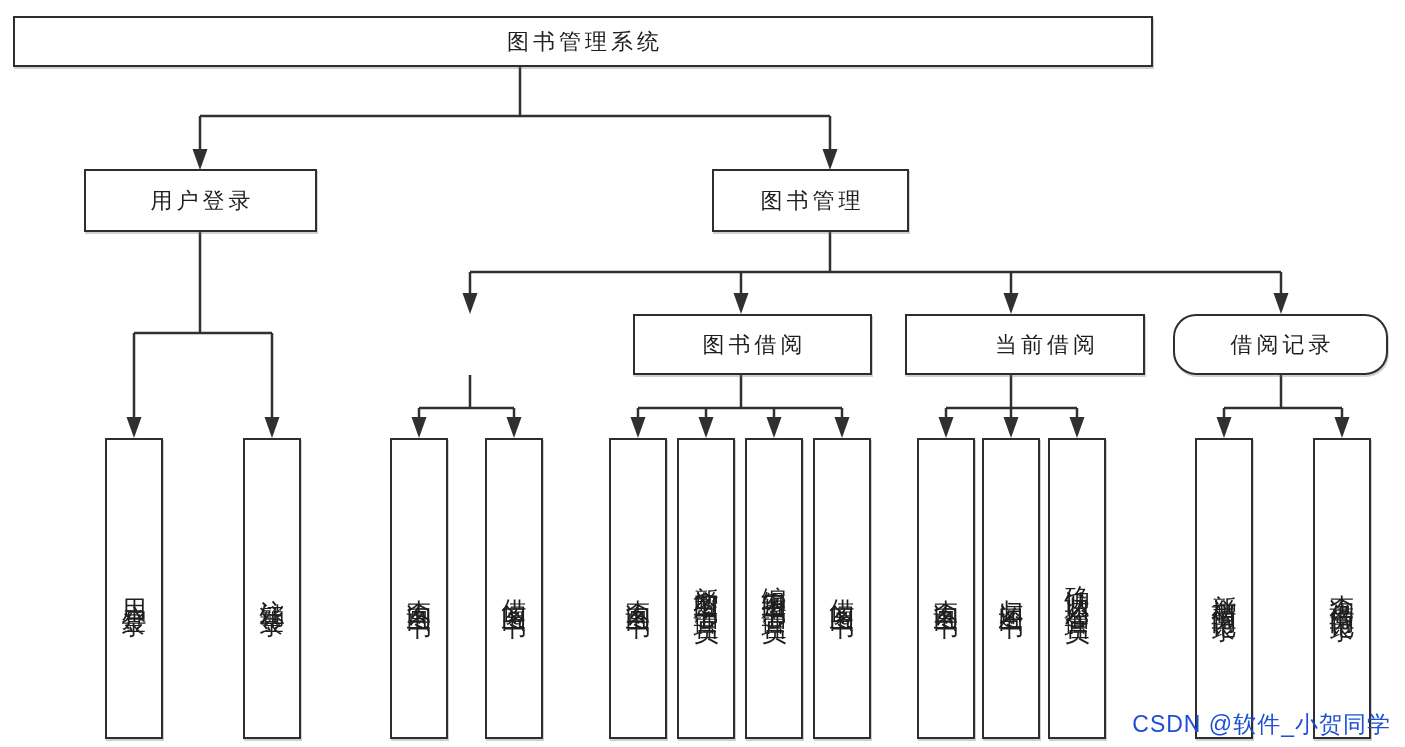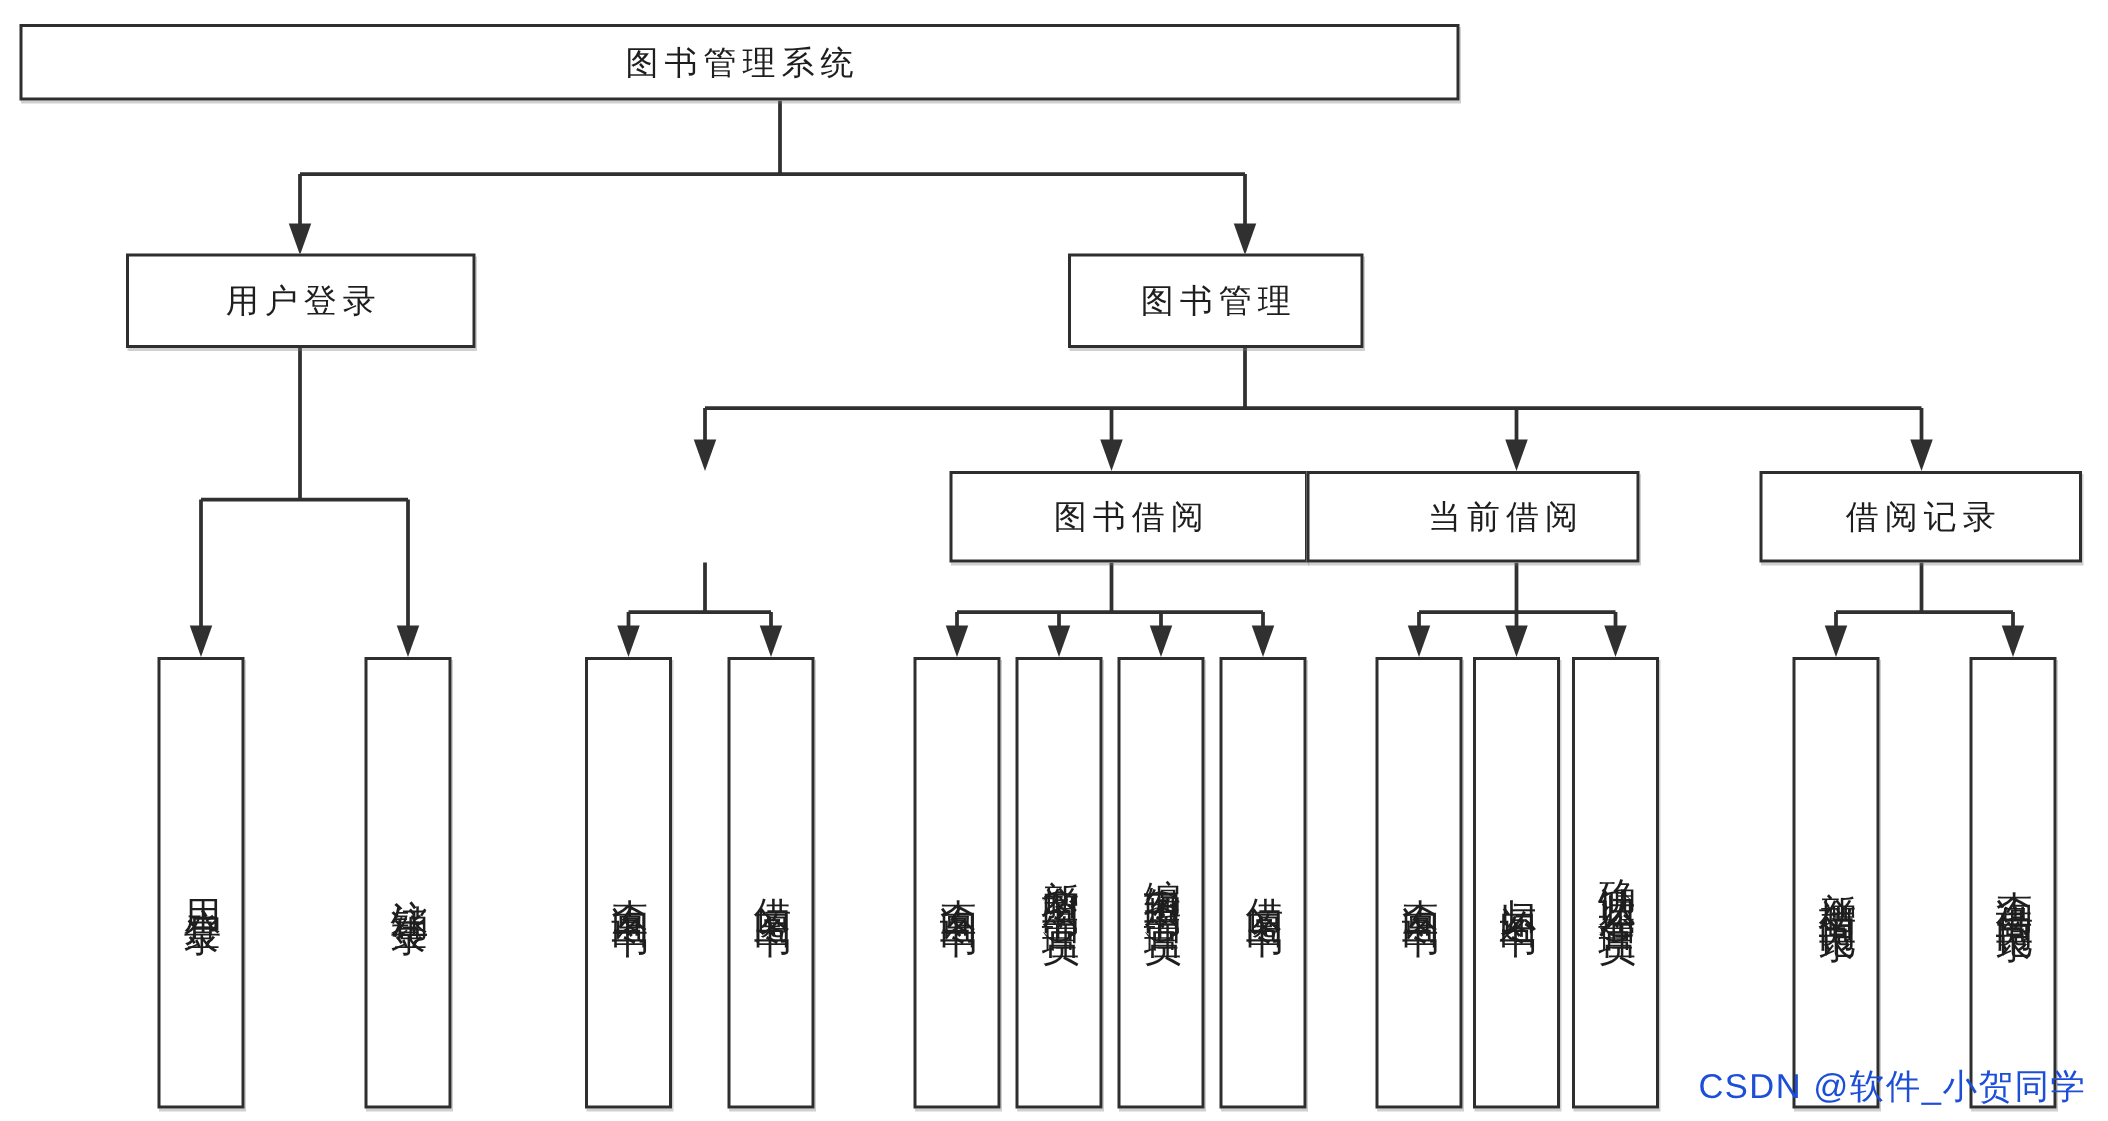--- a/index.html
+++ b/index.html
@@ -30,21 +30,21 @@
     align-items: center;
     justify-content: center;
     color: #1e1e1e;
   }
   .node.h .lbl {
     font-size: 22px;
     letter-spacing: 4px;
     text-indent: 4px; 
     white-space: nowrap;
   }
-  .node.root { left: 13px; top: 16px; width: 960px; height: 51px; }
+  .node.root { left: 13px; top: 16px; width: 1140px; height: 51px; }
   .node.l2   { top: 169px; height: 63px; }
   .node.l3   { top: 314px; height: 61px; }
   .node.leaf { top: 438px; height: 301px; width: 58px; }
   .node.leaf .lbl {
     writing-mode: vertical-rl;
     text-orientation: mixed;
     font-size: 25px;
     letter-spacing: 5px;
     line-height: 1;
     white-space: nowrap;
@@ -122,24 +122,24 @@
   <div class="node h l2" style="left:84px; width:233px;">
     <span class="lbl">用户登录</span>
   </div>
   <div class="node h l2" style="left:712px; width:197px;">
     <span class="lbl">图书管理</span>
   </div>
 
   <div class="node h l3" style="left:633px; width:239px;">
     <span class="lbl">图书借阅</span>
   </div>
-  <div class="node h l3" style="left:871px; width:222px;padding-left:40px;">
+  <div class="node h l3" style="left:905px; width:240px;padding-left:40px;">
     <span class="lbl">当前借阅</span>
   </div>
-  <div class="node h l3" style="left:1173px; width:215px;">
+  <div class="node h l3" style="left:1173px; width:215px;border-radius:23px;">
     <span class="lbl">借阅记录</span>
   </div>
 
   <div class="node leaf" style="left:105px;">
     <span class="lbl">用户登录</span>
   </div>
   <div class="node leaf" style="left:243px;">
     <span class="lbl">注销登录</span>
   </div>
 

